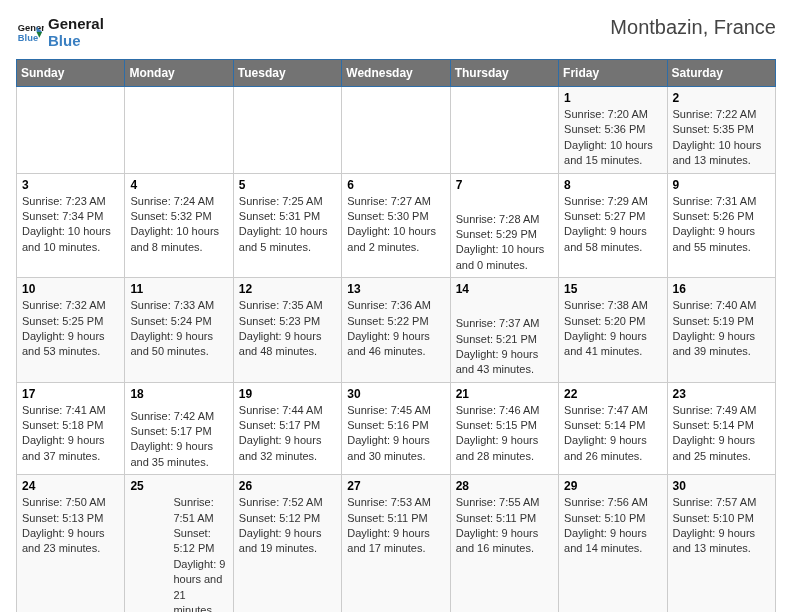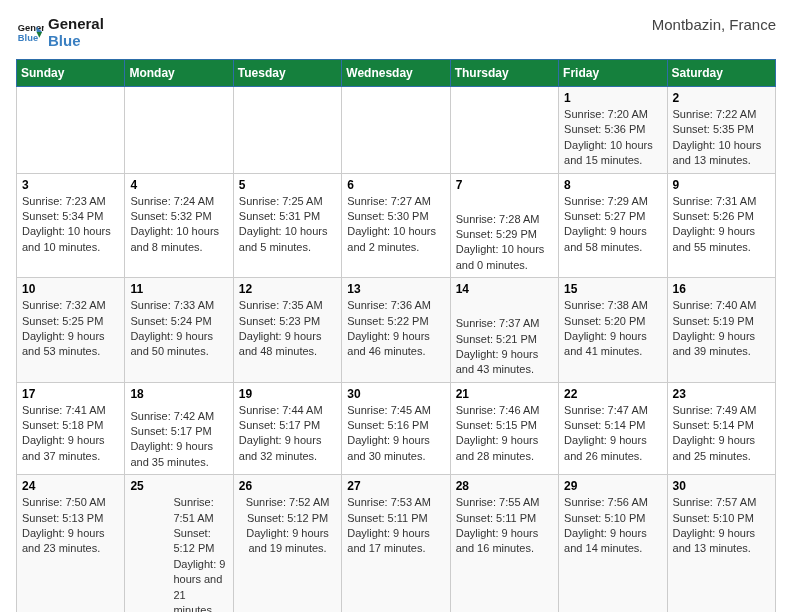--- a/index.html
+++ b/index.html
@@ -27,30 +27,30 @@
     }
     .title-block {
       text-align: right;
     }
     .month-title {
       font-size: 32px;
       font-weight: bold;
       color: #1a1a1a;
     }
     .location {
-      font-size: 15px;
+      font-size: 20px;
       color: #444;
     }
     table {
       width: 100%;
       border-collapse: collapse;
       font-size: 11px;
     }
     thead tr th {
-      background-color: #15803d;
+      background-color: #737373;
       color: #fff;
       padding: 6px 4px;
       text-align: left;
       font-size: 12px;
       font-weight: bold;
       border: 1px solid #2d6da8;
     }
     tbody tr td {
       border: 1px solid #ccc;
       padding: 4px 5px;
@@ -127,21 +127,21 @@
           <span class="day-num">2</span>
           <div class="day-info" style="white-space: pre-line;">Sunrise: 7:22 AM
 Sunset: 5:35 PM
 Daylight: 10 hours and 13 minutes.</div>
         </td>
       </tr>
       <tr>
         <td>
           <span class="day-num">3</span>
           <div class="day-info" style="white-space: pre-line;">Sunrise: 7:23 AM
-Sunset: 5:34 PM
+Sunset: 7:34 PM
 Daylight: 10 hours and 10 minutes.</div>
         </td>
         <td>
           <span class="day-num">4</span>
           <div class="day-info" style="white-space: pre-line;">Sunrise: 7:24 AM
 Sunset: 5:32 PM
 Daylight: 10 hours and 8 minutes.</div>
         </td>
         <td>
           <span class="day-num">5</span>
@@ -270,21 +270,21 @@
 Daylight: 9 hours and 23 minutes.</div>
         </td>
         <td>
           <span class="day-num">25</span>
           <div class="day-info" style="white-space: pre-line; margin-left: 43px;">Sunrise: 7:51 AM
 Sunset: 5:12 PM
 Daylight: 9 hours and 21 minutes.</div>
         </td>
         <td>
           <span class="day-num">26</span>
-          <div class="day-info" style="white-space: pre-line; text-align: center;">Sunrise: 7:52 AM
+          <div class="day-info" style="white-space: pre-line;">Sunrise: 7:52 AM
 Sunset: 5:12 PM
 Daylight: 9 hours and 19 minutes.</div>
         </td>
         <td>
           <span class="day-num">27</span>
           <div class="day-info" style="white-space: pre-line;">Sunrise: 7:53 AM
 Sunset: 5:11 PM
 Daylight: 9 hours and 17 minutes.</div>
         </td>
         <td>

